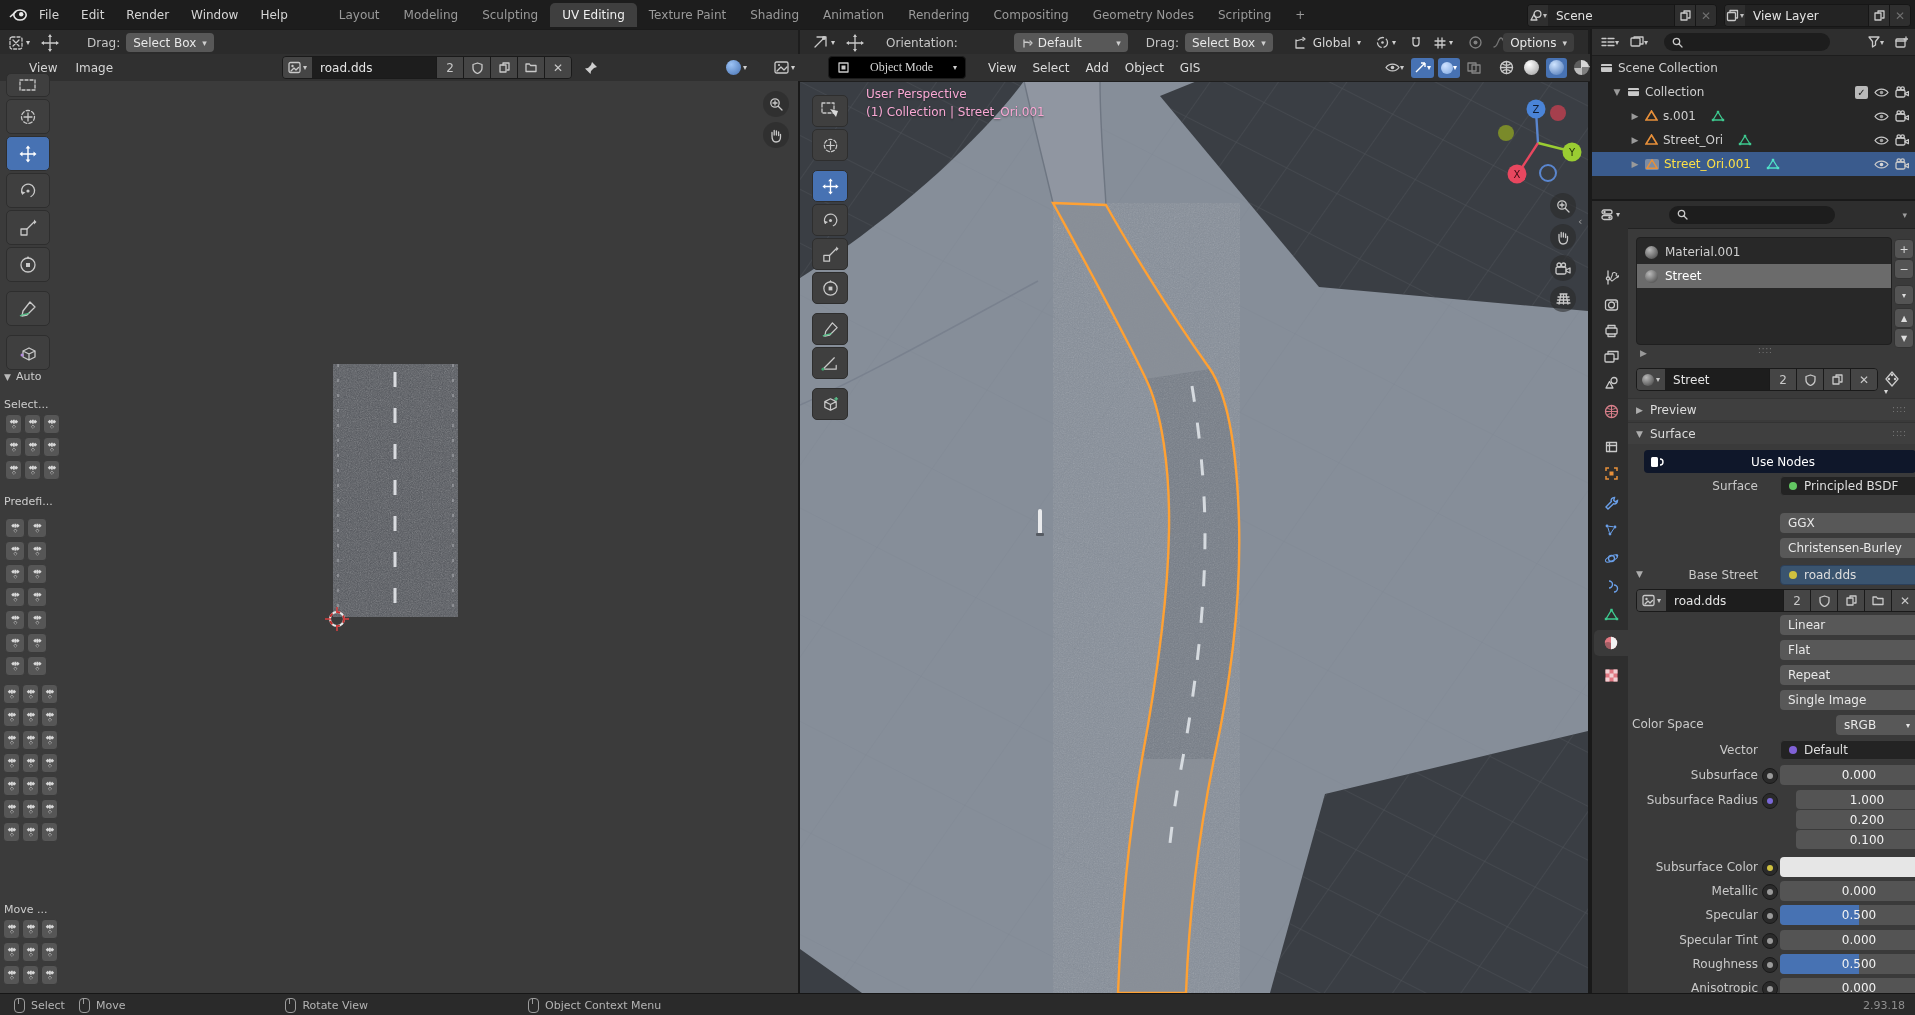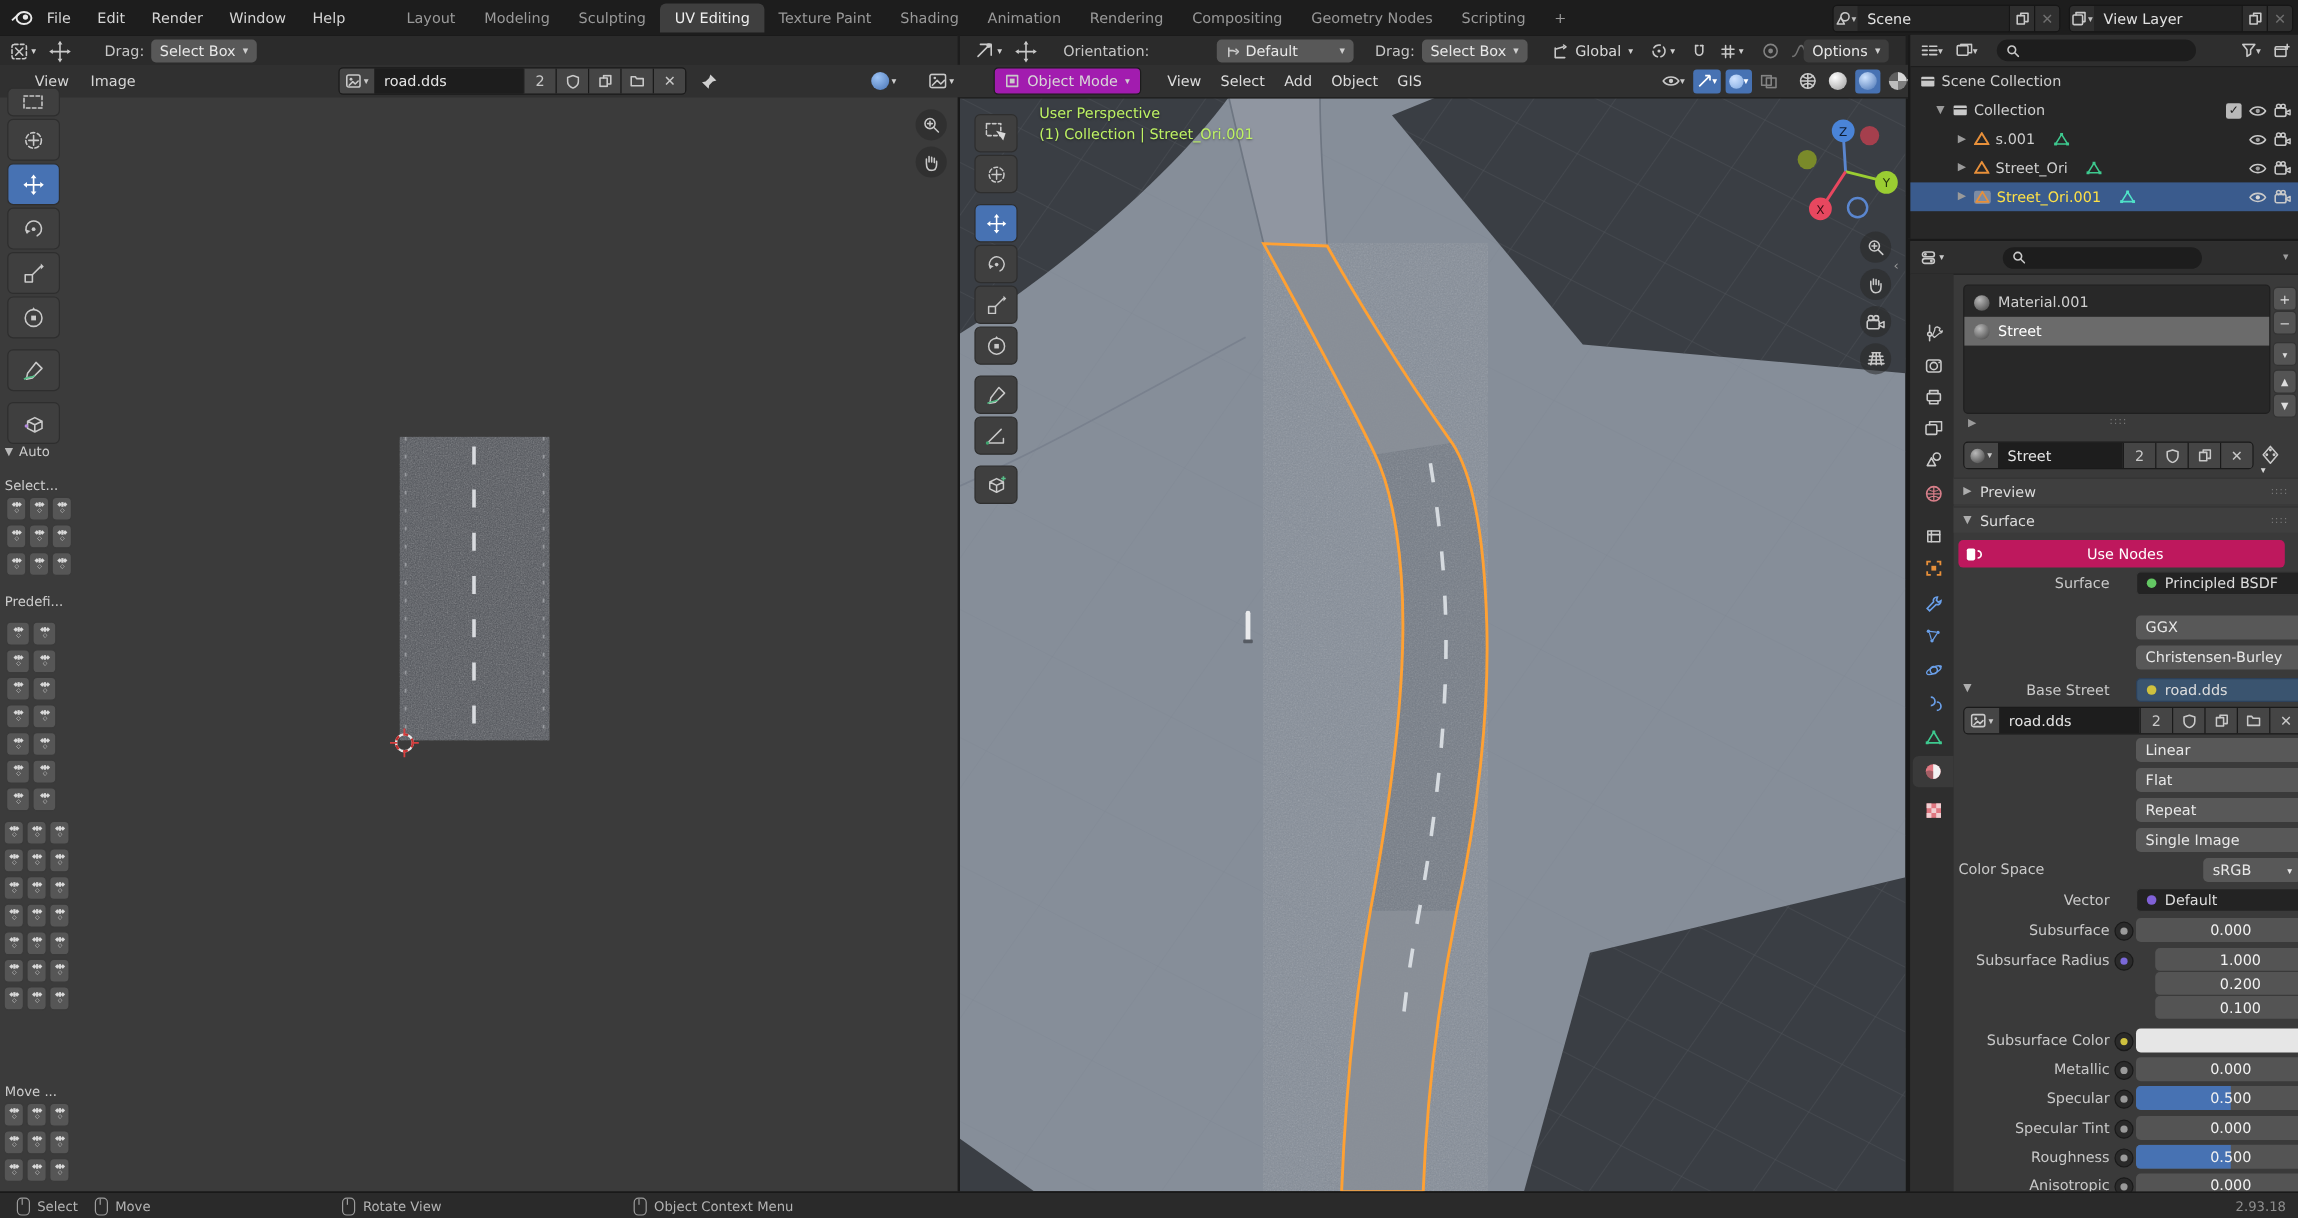--- a/index.html
+++ b/index.html
@@ -36,26 +36,26 @@
   .toolcol .tbtn{width:42px;height:33px;background:#3f3f3f;border:1px solid #2e2e2e;border-radius:5px;margin-bottom:2px;display:flex;align-items:center;justify-content:center;}
   .toolcol .tbtn.active{background:#4772b3;}
   .toolcol .gap{height:7px;}
   .panel-lbl{color:#cdcdcd;font-size:11px;}
   .mrow{display:flex;gap:2px;margin-bottom:3px;}
   .mbtn{display:flex;flex-direction:column;align-items:center;justify-content:center;background:#565656;border:1px solid #3a3a3a;border-radius:4px;height:20px;padding:0;color:#d8d8d8;}
   .mbtn span{font-size:5px;line-height:5px;letter-spacing:-1px;}
   
   #vp-header{left:800px;top:54px;width:788px;height:27px;}
   .vmenu{padding:0 8px;color:#dcdcdc;}
-  .modebtn{display:flex;align-items:center;gap:6px;background:#a21caf;border:1px solid #1c1c1c;border-radius:4px;height:21px;padding:0 8px;margin-left:12px;}
+  .modebtn{display:flex;align-items:center;gap:20px;background:#000000;border:1px solid #1c1c1c;border-radius:4px;height:21px;padding:0 8px;margin-left:12px;font-family:Liberation Serif, serif;}
   .hdr-ico{display:flex;align-items:center;justify-content:center;height:20px;border-radius:3px;padding:0 3px;color:#c9c9c9;}
   .hdr-ico.on{background:#4772b3;color:#fff;}
   .shadeball{width:15px;height:15px;border-radius:50%;display:inline-block;}
   .navbtn{width:26px;height:26px;border-radius:50%;background:rgba(40,40,40,.55);display:flex;align-items:center;justify-content:center;margin-bottom:5px;}
-  .overlaytxt{color:#bef264;font-size:12px;text-shadow:0 1px 2px rgba(0,0,0,.45);}
+  .overlaytxt{color:#f9a8d4;font-size:12px;text-shadow:0 1px 2px rgba(0,0,0,.45);}
   
   #outliner{left:1590px;top:29px;width:325px;height:170px;background:#272727;border-left:2px solid #191919;}
   #outliner-hdr{height:26px;background:#2e2e2e;border-bottom:1px solid #1d1d1d;display:flex;align-items:center;padding:0 6px;gap:5px;}
   .search{flex:1;display:flex;align-items:center;gap:5px;background:#1d1d1d;border-radius:10px;height:18px;padding:0 8px;color:#8a8a8a;max-width:150px;margin-left:8px;}
   .otrow{height:24px;display:flex;align-items:center;padding-left:8px;gap:5px;color:#cfcfcf;position:relative;}
   .otrow.sel{background:#3a5b8d;color:#ffffff;}
   .otrow .nm{flex:1;}
   .otrow .rt{display:flex;gap:6px;margin-right:8px;align-items:center;}
   .disc{color:#9a9a9a;font-size:9px;width:10px;text-align:center;}
   .oname-active{color:#fde047;}
@@ -1246,21 +1246,21 @@
         <span style="font-size:9px;color:#adadad">▶</span>
           <span>Preview</span>
           <span class="grip">::::</span>
       </div>
       <div class="phead" style="top:194px">
         <span style="font-size:9px;color:#adadad">▼</span>
           <span>Surface</span>
           <span class="grip">::::</span>
       </div>
 
-      <div class="r" style="left:4px;top:222px;width:272px;height:23px;background:#be185d;border-radius:4px;display:flex;align-items:center;color:#fff">
+      <div class="r" style="left:16px;top:222px;width:272px;height:23px;background:#0f172a;border-radius:4px;display:flex;align-items:center;color:#fff">
         <svg width="16" height="14" viewBox="0 0 16 14" style="margin:0 6px">
             <rect x="1" y="2" width="7" height="10" rx="1.5" fill="#fff"></rect>
             <path d="M10 4 a3 3 0 1 1 0 6" stroke="#fff" fill="none" stroke-width="1.4"></path>
           </svg>
         <span style="flex:1;text-align:center;margin-right:22px">Use Nodes</span>
       </div>
 
       <div class="r prow-label" style="top:248px">Surface</div>
       <div class="pfield link" style="top:248px">
         <span class="dot" style="background:#63c763"></span>

